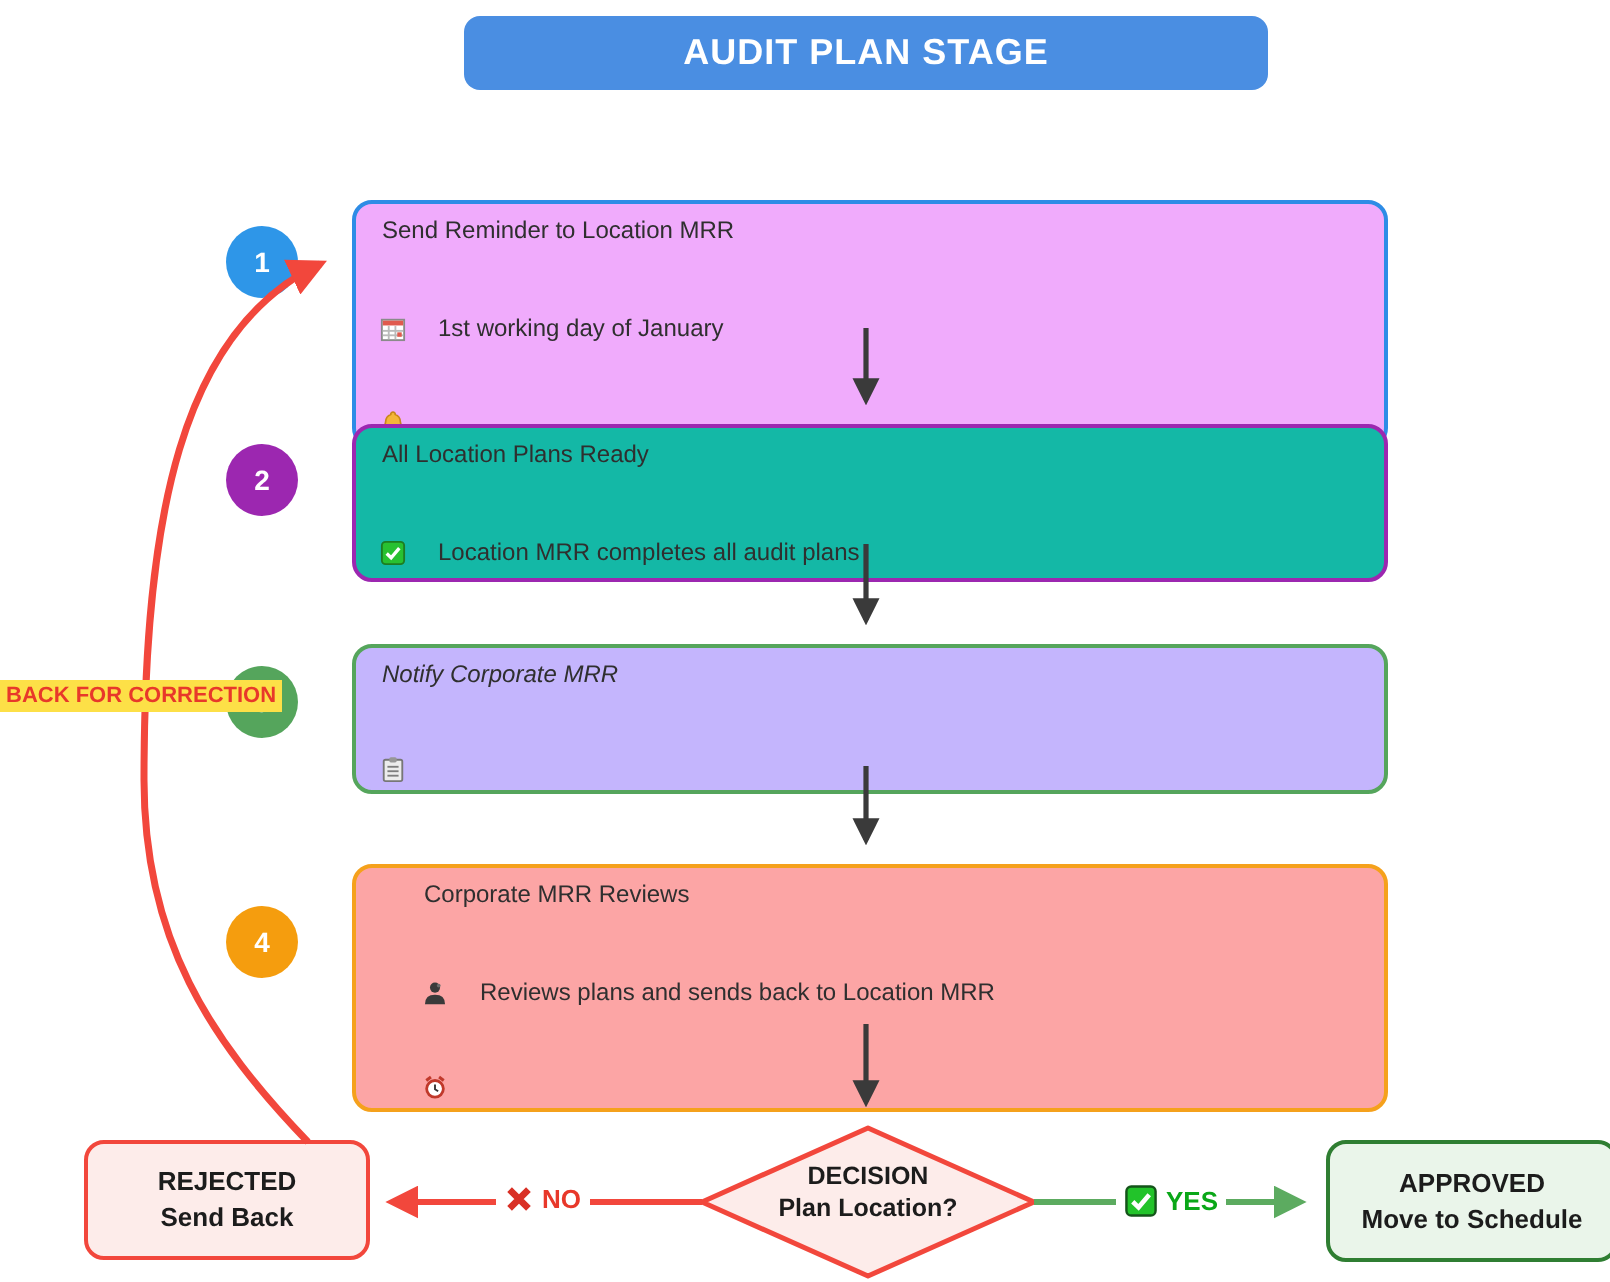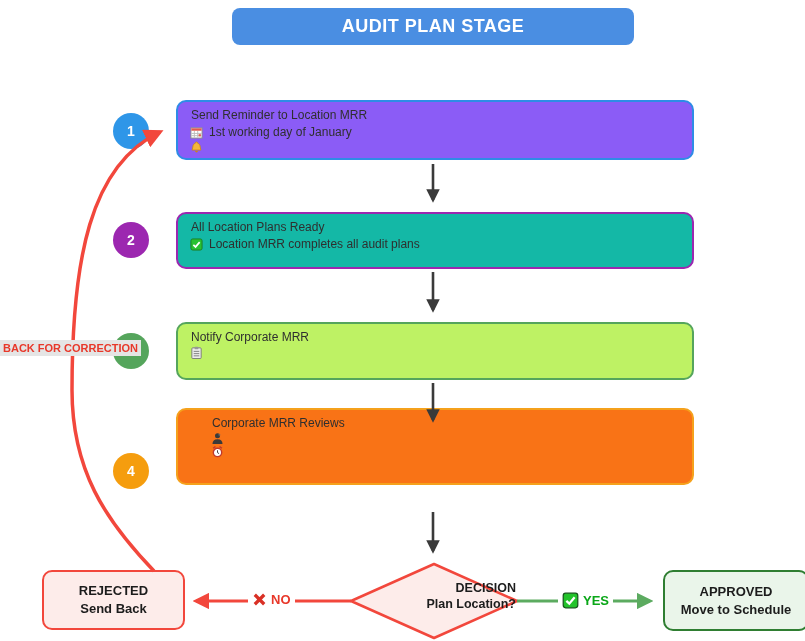--- a/index.html
+++ b/index.html
@@ -7,52 +7,52 @@
           font-family:"Liberation Sans",sans-serif;overflow:hidden;}
 
   .title-banner{position:absolute;left:232px;top:8px;width:402px;height:37px;
     background:#4a8ee2;border-radius:8px;display:flex;align-items:center;justify-content:center;
     color:#fff;font-size:18px;font-weight:bold;letter-spacing:.5px;}
 
   .stepbox{position:absolute;left:176px;width:518px;box-sizing:border-box;
     border:2px solid;border-radius:10px;padding:5px 8px 4px 12px;
     font-size:12px;color:#2f2f2f;line-height:17px;}
   .stepbox .step-title{padding-left:1px;}
-  .detail{display:flex;align-items:center;gap:6px;}
+  .detail{display:flex;align-items:center;gap:16px;margin-top:32px;}
   .detail .icn{flex:0 0 auto;display:inline-flex;}
 
-  #box1{top:100px;min-height:60px;border-color:#2e8ce6;background:#8b5cf6;}
+  #box1{top:100px;min-height:60px;border-color:#2e8ce6;background:#f0abfc;}
   #box2{top:212px;min-height:57px;border-color:#9c27b0;background:#14b8a6;}
-  #box3{top:322px;min-height:58px;border-color:#55a55c;background:#bef264;}
-  #box4{top:408px;min-height:77px;border-color:#f5a11c;background:#f97316;padding-left:33px;}
+  #box3{top:322px;min-height:58px;border-color:#55a55c;background:#c4b5fd;font-style:italic;}
+  #box4{top:432px;min-height:77px;border-color:#f5a11c;background:#fca5a5;padding-left:33px;}
 
   .stepcircle{position:absolute;left:113px;width:36px;height:36px;border-radius:50%;
     color:#fff;font-size:14px;font-weight:bold;display:flex;align-items:center;justify-content:center;z-index:2;}
   #circle1{top:113px;background:#2e96e8;}
   #circle2{top:222px;background:#9c27b0;}
   #circle3{top:333px;background:#55a55c;}
   #circle4{top:453px;background:#f59d0e;}
 
   #arrow-layer{position:absolute;left:0;top:0;z-index:3;pointer-events:none;}
 
   .decision-text{position:absolute;left:352px;top:580px;width:164px;z-index:4;
-    text-align:right;font-size:12.5px;font-weight:bold;color:#1c1c1c;line-height:16px;}
+    text-align:center;font-size:12.5px;font-weight:bold;color:#1c1c1c;line-height:16px;}
 
   .outcome{position:absolute;box-sizing:border-box;border:2px solid;border-radius:10px;
     display:flex;flex-direction:column;align-items:center;justify-content:center;
     font-size:13px;font-weight:bold;line-height:18px;z-index:2;color:#1c1c1c;}
   #rejected{left:42px;top:570px;width:143px;height:60px;border-color:#f2473c;background:#fdecea;}
   #approved{left:663px;top:570px;width:146px;height:61px;border-color:#2f7e32;background:#eaf5ea;}
 
   .branch-label{position:absolute;top:591px;z-index:4;display:flex;align-items:center;gap:4px;
     background:#fff;padding:1px 4px;font-size:13px;font-weight:bold;}
   #no-label{left:248px;color:#e8382a;}
   #yes-label{left:558px;color:#0aa718;}
 
-  .loop-label{position:absolute;left:0;top:340px;z-index:5;background:#e5e5e5;padding:2px 3px;
+  .loop-label{position:absolute;left:0;top:340px;z-index:5;background:#fde047;padding:2px 3px;
     color:#e8382a;font-size:11px;font-weight:bold;white-space:nowrap;}
 </style>
 </head>
 <body>
 
 <div id="canvas">
 
   <div class="title-banner">
     <span>AUDIT PLAN STAGE</span>
   </div>
@@ -127,20 +127,21 @@
   <div id="box4" class="stepbox">
     <div class="step-title">Corporate MRR Reviews</div>
     <div class="detail">
       <span class="icn">
         <svg viewBox="0 0 14 14" width="13" height="13">
           <circle cx="7" cy="4.1" r="2.7" fill="#3a3a3a"></circle>
           <path d="M1.6 13q0-5.1 5.4-5.1t5.4 5.1z" fill="#3a3a3a"></path>
           <circle cx="9" cy="3" r="1" fill="#6b6b6b"></circle>
         </svg>
       </span>
+      <span>Reviews plans and sends back to Location MRR</span>
     </div>
     <div class="detail">
       <span class="icn">
         <svg viewBox="0 0 14 14" width="13" height="13">
           <path d="M2.3 3.5 L4.8 1.6" stroke="#c0392b" stroke-width="1.6" fill="none"></path>
           <path d="M11.7 3.5 L9.2 1.6" stroke="#c0392b" stroke-width="1.6" fill="none"></path>
           <circle cx="7" cy="8" r="4.5" fill="#fff" stroke="#c0392b" stroke-width="1.5"></circle>
           <path d="M7 5.7v2.5l1.7 1.1" stroke="#333" stroke-width="1" fill="none"></path>
         </svg>
       </span>

